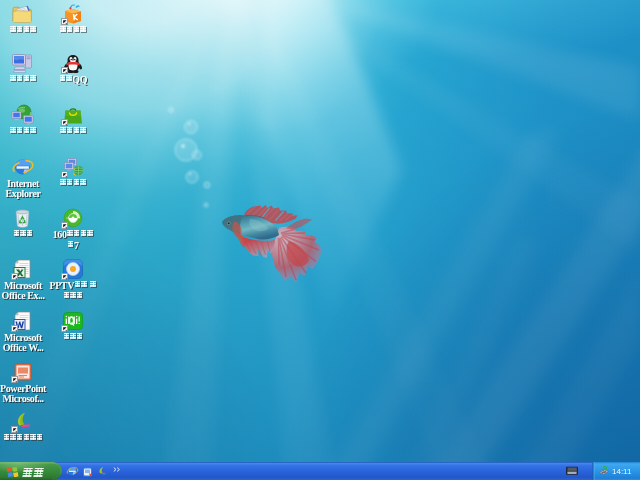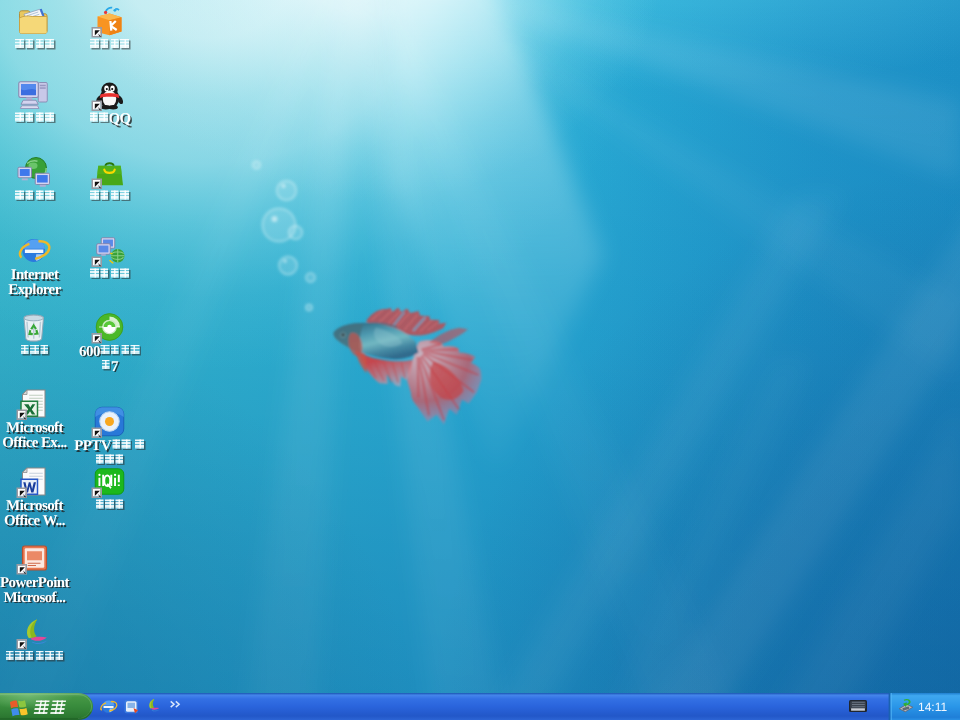--- a/index.html
+++ b/index.html
@@ -382,23 +382,23 @@
 <circle cx="12" cy="11" r="4.5" fill="#fff"></circle>
 <circle cx="12" cy="11" r="4.5" fill="none" stroke="#c8e8c0" stroke-width="0.8"></circle>
 <path d="M8,11 A4,4 0 0 1 16,11 L13.5,11 A1.5,1.5 0 0 0 10.5,11 Z" fill="#58c838"></path>
 <path d="M5,11 L8,11 M16,11 L19,11" stroke="#fff" stroke-width="1" opacity="0.5"></path>
 </svg><span class="badge">
           <svg width="7" height="7" viewBox="0 0 7 7">
             <path d="M1.2,1.2 L4.6,1.2 L1.2,4.6 Z" fill="#111"></path>
             <path d="M3.4,3.4 L4.8,4.8 L5.6,5.6 L4.2,5.2 Z" fill="#111"></path>
           </svg>
         </span></span>
-      <div class="lbl lbl2"><div><span class="lat">600</span><span class="zh"></span><span class="zh"></span><span class="zh"></span><span class="zh"></span></div><div><span class="zh"></span><span class="lat">7</span></div></div>
-    </div>
-<div class="ico" style="left:48px;top:270px">
+      <div class="lbl lbl2"><div><span class="lat">160</span><span class="zh"></span><span class="zh"></span><span class="zh"></span><span class="zh"></span></div><div><span class="zh"></span><span class="lat">7</span></div></div>
+    </div>
+<div class="ico" style="left:48px;top:258px">
       <span class="img" style="width:24px;height:22px"><svg width="24" height="22" viewBox="0 0 24 22">
 <rect x="2.5" y="1.5" width="19" height="19" rx="4.5" fill="#2878d8"></rect>
 <rect x="2.5" y="1.5" width="19" height="19" rx="4.5" fill="none" stroke="#1a5cb8" stroke-width="0.6"></rect>
 <path d="M2.5,8 C8,4 16,4 21.5,8 L21.5,6 C21.5,3.5 19.5,1.5 17,1.5 L7,1.5 C4.5,1.5 2.5,3.5 2.5,6 Z" fill="#4a98e8" opacity="0.7"></path>
 <circle cx="12" cy="11" r="6.5" fill="#e8f2fc"></circle>
 <circle cx="12" cy="11" r="6.5" fill="none" stroke="#b8d4f0" stroke-width="0.7"></circle>
 <circle cx="12" cy="11" r="3" fill="#f8a820"></circle>
 </svg><span class="badge">
           <svg width="7" height="7" viewBox="0 0 7 7">
             <path d="M1.2,1.2 L4.6,1.2 L1.2,4.6 Z" fill="#111"></path>

